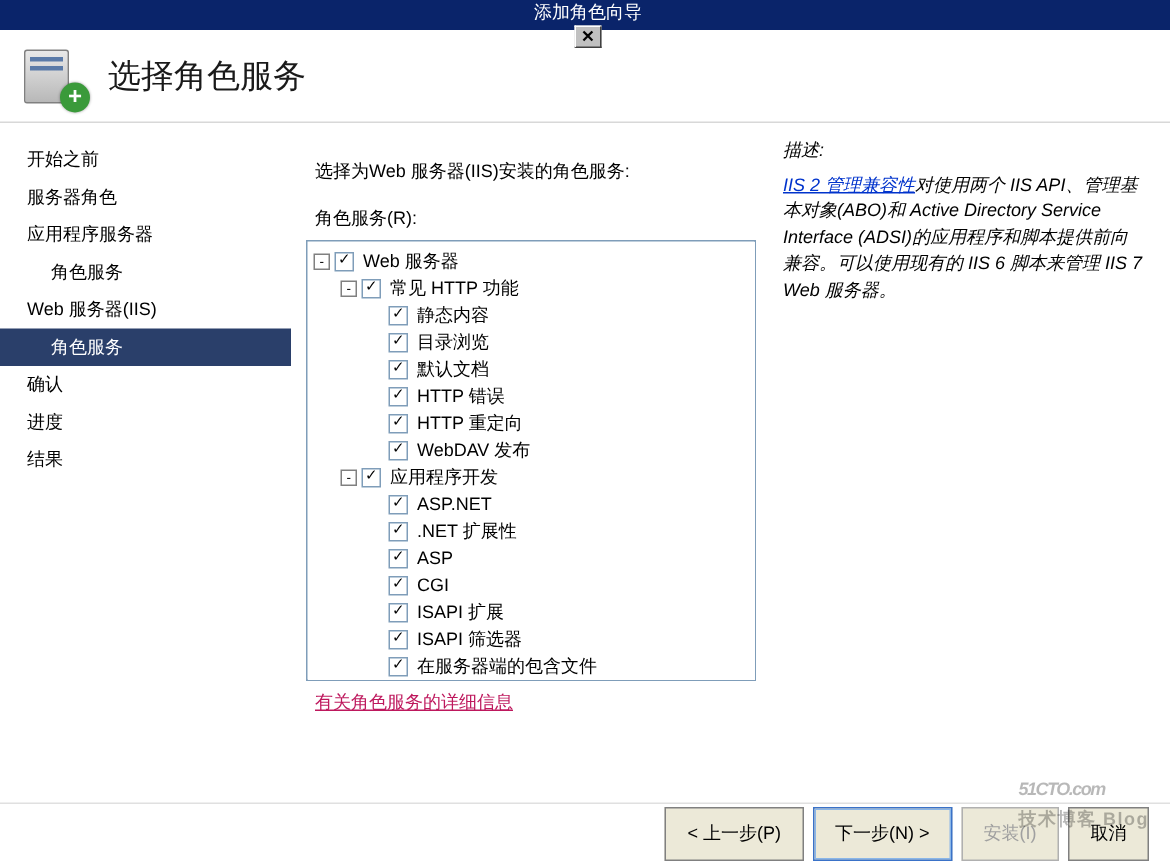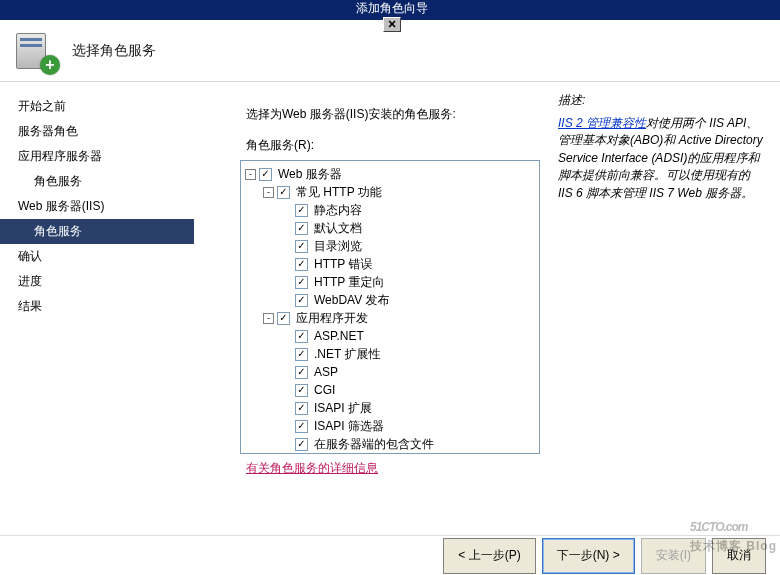--- a/index.html
+++ b/index.html
@@ -7,23 +7,23 @@
 
 .titlebar { background: #0a246a; color: #fff; height: 20px; display: flex; align-items: center; padding: 0 2px 0 6px; flex-direction: column; }
 .titlebar-text { flex: 1; font-size: 12px; }
 .close-btn { width: 18px; height: 16px; background: #c0c0c0; border: 1px solid #fff; border-right-color: #404040; border-bottom-color: #404040; display: flex; align-items: center; justify-content: center; font-family: Arial; font-weight: bold; font-size: 11px; color: #000; cursor: pointer; }
 
 .header-band { height: 62px; border-bottom: 1px solid #d8d8d8; display: flex; align-items: center; padding-left: 14px; }
 .header-icon { width: 44px; height: 44px; position: relative; margin-right: 14px; }
 .server-box { width: 30px; height: 36px; background: linear-gradient(#e8e8e8,#b8b8b8); border: 1px solid #808080; border-radius: 2px; position: absolute; top: 4px; left: 2px; }
 .server-box::before { content:""; position:absolute; top:4px; left:3px; width:22px; height:3px; background:#5a7aa8; box-shadow: 0 6px 0 #5a7aa8; }
 .plus-badge { position: absolute; right: -2px; bottom: -2px; width: 20px; height: 20px; background: #3a9a3a; border-radius: 10px; display:flex; align-items:center; justify-content:center; color:#fff; font-weight:bold; font-size:16px; box-shadow: 0 0 2px rgba(0,0,0,.4); }
-.header-title { font-size: 14px; color: #1a1a1a; }
-
-.body-area { display: flex; height: 453px; gap: 36px; }
+.header-title { font-size: 22px; color: #1a1a1a; }
+
+.body-area { display: flex; height: 453px; }
 .sidebar { width: 200px; padding: 12px 6px 0 0; }
 .side-item { padding: 4px 0 4px 18px; color: #000; cursor: default; }
 .side-sub { padding-left: 34px; }
 .side-sel { background: #2a3f6a; color: #fff; }
 
 .main { flex: 1; padding: 10px 12px 0 4px; display: flex; flex-direction: column; }
 .main-top { display: flex; height: 385px; }
 .tree-col { width: 300px; display: flex; flex-direction: column; }
 .intro-text { margin-bottom: 6px; padding-left: 6px; white-space: pre-line; }
 .treeview { border: 1px solid #7f9db9; height: 340px; overflow-y: scroll; overflow-x: hidden; padding: 4px 0 4px 4px; background: #fff; }
@@ -39,21 +39,21 @@
 .desc-link { color: #0033cc; text-decoration: underline; cursor: pointer; }
 .desc-body { line-height: 1.45; }
 
 .more-link { color: #be185d; text-decoration: underline; cursor: pointer; padding: 6px 0 0 6px; display:inline-block; }
 
 .button-row { height: 40px; display:flex; align-items:center; justify-content:flex-end; padding: 0 14px; gap: 6px; border-top: 1px solid #e0e0e0; }
 .btn { height: 36px; padding: 0 14px; background: #ece9d8; border: 1px solid #808080; cursor: pointer; font-size: 12px; text-align: right; }
 .btn.primary { border: 1px solid #3a72c8; box-shadow: inset 0 0 0 1px #8ab6e8; }
 .btn:disabled { color: #a0a0a0; border-color:#b0b0b0; cursor: default; }
 
-.watermark { position:absolute; right:3px; bottom:20px; color: rgba(0,0,0,0.28); font-family: Arial; font-style: italic; font-size: 30px; font-weight:bold; pointer-events:none; letter-spacing:-1px; }
+.watermark { position:absolute; right:14px; bottom:20px; color: rgba(0,0,0,0.28); font-family: Arial; font-style: italic; font-size: 30px; font-weight:bold; pointer-events:none; letter-spacing:-1px; }
 .watermark small{ font-size:12px; font-style:normal; display:block; text-align:right; letter-spacing:1px; color: rgba(0,0,0,0.28);}
 </style>
 </head>
 <body>
 
 <div class="titlebar">
   <span class="titlebar-text">添加角色向导</span>
   <div class="close-btn">✕</div>
 </div>
 
@@ -99,26 +99,26 @@
               <span class="tv-label">常见 HTTP 功能</span>
             </div>
             <div class="tv-row">
               <span class="tv-spacer" style="width: 50px;"></span>
               <span class="tv-check on"></span>
               <span class="tv-label">静态内容</span>
             </div>
             <div class="tv-row">
               <span class="tv-spacer" style="width: 50px;"></span>
               <span class="tv-check on"></span>
+              <span class="tv-label">目录浏览</span>
+            </div>
+            <div class="tv-row">
+              <span class="tv-spacer" style="width: 50px;"></span>
+              <span class="tv-check on"></span>
               <span class="tv-label">默认文档</span>
-            </div>
-            <div class="tv-row">
-              <span class="tv-spacer" style="width: 50px;"></span>
-              <span class="tv-check on"></span>
-              <span class="tv-label">目录浏览</span>
             </div>
             <div class="tv-row">
               <span class="tv-spacer" style="width: 50px;"></span>
               <span class="tv-check on"></span>
               <span class="tv-label">HTTP 错误</span>
             </div>
             <div class="tv-row">
               <span class="tv-spacer" style="width: 50px;"></span>
               <span class="tv-check on"></span>
               <span class="tv-label">HTTP 重定向</span>

